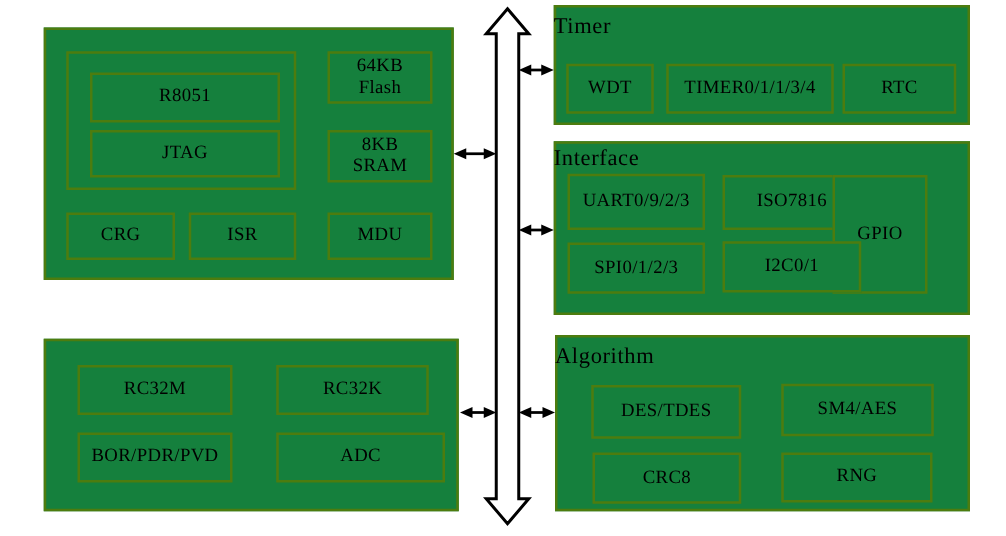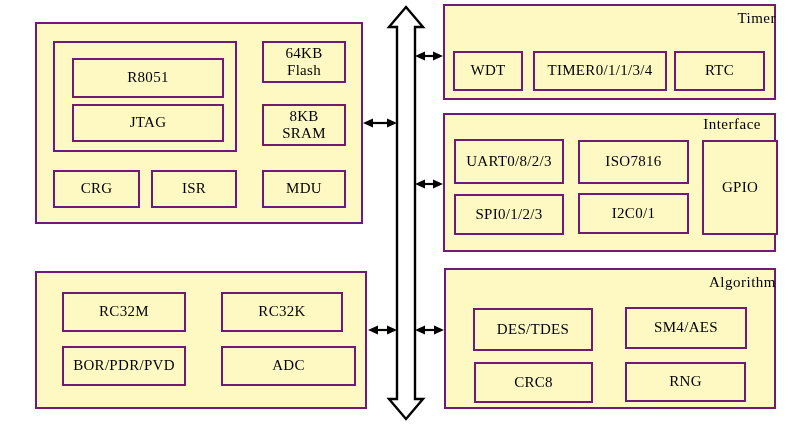--- a/index.html
+++ b/index.html
@@ -1,28 +1,28 @@
 <!DOCTYPE html>
 <html><head>
 <meta charset="utf-8">
 <style>
   html,body{margin:0;padding:0;background:#ffffff;}
   .canvas{
     position:relative;width:805px;height:429px;background:#ffffff;
     font-family:"Liberation Serif", serif;color:#000;overflow:hidden;
   }
   .box{
-    position:absolute;border:2px solid #701a75;background:#fef9c3;box-sizing:border-box;
+    position:absolute;border:2px solid #4d7c0f;background:#15803d;box-sizing:border-box;
   }
   .label-box{
     display:flex;align-items:center;justify-content:center;text-align:center;
     font-size:15px;line-height:1.15;white-space:pre-line;letter-spacing:0.3px;
   }
   .group-title{
-    position:absolute;text-align:right;font-size:15px;letter-spacing:0.5px;
+    position:absolute;text-align:left;font-size:18px;letter-spacing:0.5px;
     box-sizing:border-box;
   }
   .overlay{position:absolute;left:0;top:0;pointer-events:none;}
 </style>
 </head>
 <body>
 
 <div class="canvas">
 
   <div class="box" style="left:35px;top:22px;width:328px;height:202px"></div>
@@ -44,23 +44,23 @@
   <div class="box label-box" style="left:221px;top:346px;width:135px;height:40px">ADC</div>
 
   <div class="box" style="left:443px;top:4px;width:333px;height:96px"></div>
   <div class="group-title" style="left:443px;top:10px;width:333px">Timer</div>
   <div class="box label-box" style="left:453px;top:51px;width:70px;height:40px">WDT</div>
   <div class="box label-box" style="left:533px;top:51px;width:134px;height:40px">TIMER0/1/1/3/4</div>
   <div class="box label-box" style="left:674px;top:51px;width:91px;height:40px">RTC</div>
 
   <div class="box" style="left:443px;top:113px;width:333px;height:139px"></div>
   <div class="group-title" style="left:443px;top:116px;width:318px">Interface</div>
-  <div class="box label-box" style="left:454px;top:139px;width:110px;height:45px">UART0/8/2/3</div>
+  <div class="box label-box" style="left:454px;top:139px;width:110px;height:45px">UART0/9/2/3</div>
   <div class="box label-box" style="left:578px;top:140px;width:111px;height:44px">ISO7816</div>
-  <div class="box label-box" style="left:702px;top:140px;width:76px;height:95px">GPIO</div>
+  <div class="box label-box" style="left:666px;top:140px;width:76px;height:95px">GPIO</div>
   <div class="box label-box" style="left:454px;top:194px;width:110px;height:41px">SPI0/1/2/3</div>
   <div class="box label-box" style="left:578px;top:193px;width:111px;height:41px">I2C0/1</div>
 
   <div class="box" style="left:444px;top:268px;width:332px;height:141px"></div>
   <div class="group-title" style="left:444px;top:274px;width:332px">Algorithm</div>
   <div class="box label-box" style="left:473px;top:308px;width:120px;height:43px">DES/TDES</div>
   <div class="box label-box" style="left:625px;top:307px;width:122px;height:42px">SM4/AES</div>
   <div class="box label-box" style="left:474px;top:362px;width:119px;height:41px">CRC8</div>
   <div class="box label-box" style="left:625px;top:362px;width:121px;height:40px">RNG</div>
 

